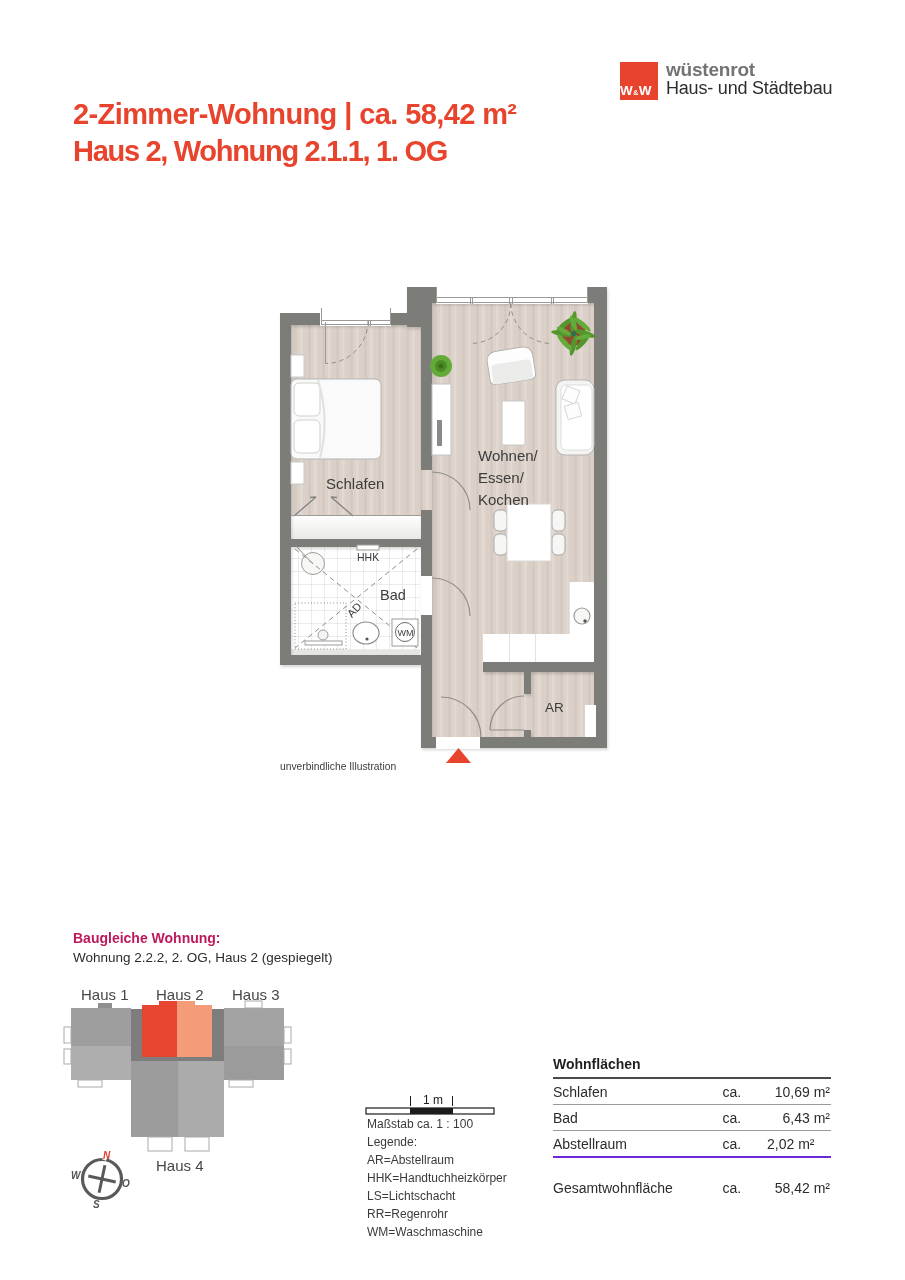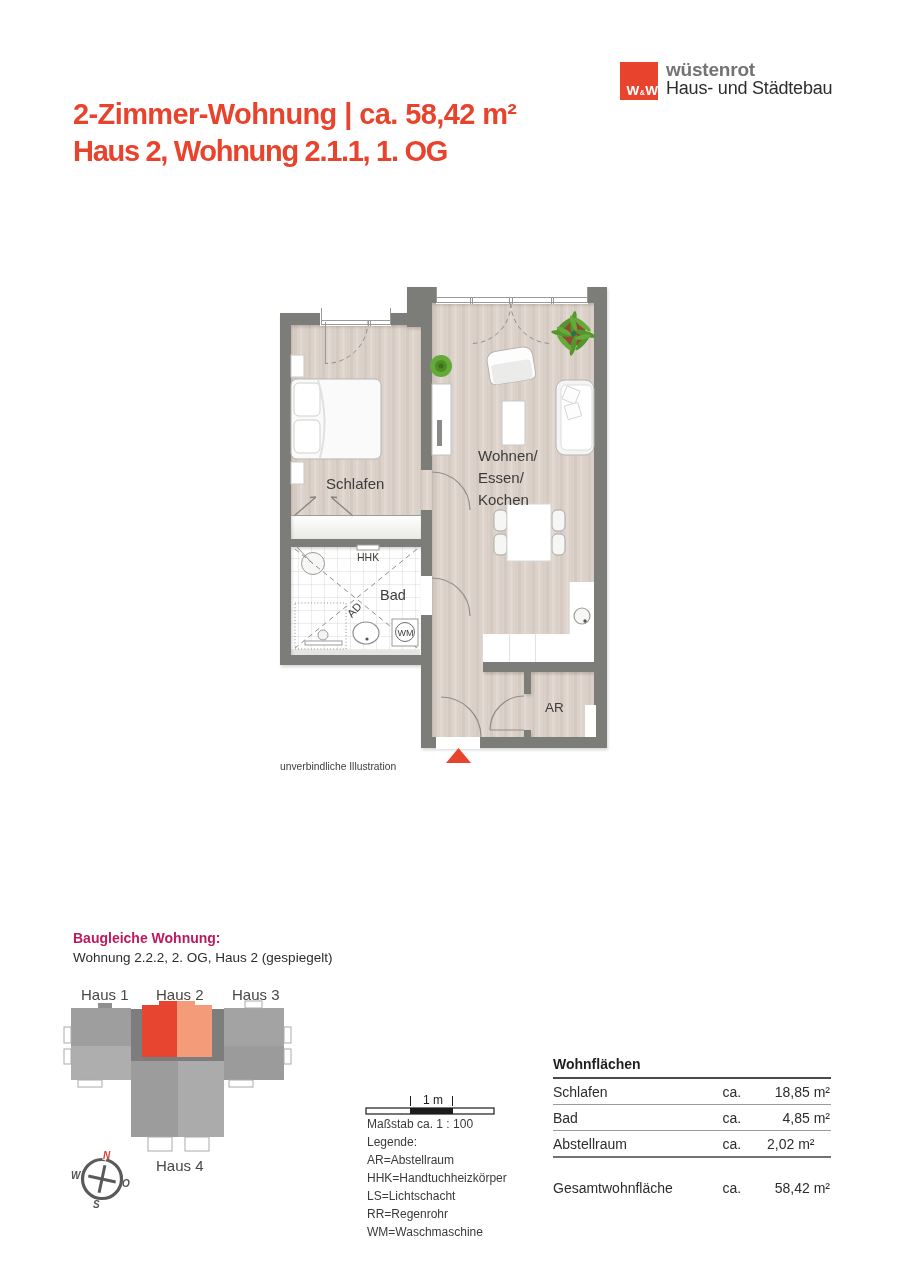--- a/index.html
+++ b/index.html
@@ -7,21 +7,21 @@
   .abs{position:absolute;}
   .h1{font-size:29px;font-weight:bold;color:#e8432c;letter-spacing:-0.6px;line-height:37px;}
 </style>
 </head>
 <body>
 
 <div class="abs h1" style="left:73px;top:96px;">2-Zimmer-Wohnung | ca. 58,42 m²</div>
 <div class="abs h1" style="left:73px;top:133px;letter-spacing:-1.3px;">Haus 2, Wohnung 2.1.1, 1. OG</div>
 
 <div class="abs" style="left:620px;top:62px;width:38px;height:38px;background:#e8432c;"></div>
-<div class="abs" style="left:620px;top:62px;width:38px;height:38px;color:#fff;font-weight:bold;font-size:13.5px;display:flex;align-items:flex-end;justify-content:flex-end;padding-bottom:2.5px;box-sizing:border-box;">W<span style="font-size:7px;margin:0 0.5px 1.5px;">&amp;</span>W</div>
+<div class="abs" style="left:620px;top:62px;width:38px;height:38px;color:#fff;font-weight:bold;font-size:13.5px;display:flex;align-items:flex-end;justify-content:flex-start;padding-bottom:2.5px;box-sizing:border-box;">W<span style="font-size:7px;margin:0 0.5px 1.5px;">&amp;</span>W</div>
 <div class="abs" style="left:666px;top:59px;font-size:19px;font-weight:bold;color:#737373;letter-spacing:-0.2px;">wüstenrot</div>
 <div class="abs" style="left:666px;top:78px;font-size:18px;color:#2d2d2d;letter-spacing:-0.2px;">Haus- und Städtebau</div>
 
 <svg class="abs" style="left:0;top:0;" width="905" height="1280" viewBox="0 0 905 1280">
 <defs>
   <pattern id="wood" patternUnits="userSpaceOnUse" width="14" height="90">
     <rect width="14" height="90" fill="#dcd2ca"></rect>
     <rect x="0" width="3" height="90" fill="#d5cac2"></rect>
     <rect x="6" width="2.5" height="90" fill="#e2d9d2"></rect>
     <rect x="11" width="1.5" height="90" fill="#d9cec6"></rect>
@@ -265,28 +265,28 @@
 </div>
 
 <div class="abs" style="left:553px;top:1056px;width:278px;">
   <div style="font-size:14px;font-weight:bold;color:#1f1f1f;">Wohnflächen</div>
   <div style="height:2px;background:#4a4a48;margin-top:5px;"></div>
   <table style="width:100%;border-collapse:collapse;font-size:14px;color:#2c2c2c;font-family:'Liberation Sans',sans-serif;">
     <tbody>
     <tr style="border-bottom:1px solid #9a9a98;">
           <td style="padding:4.5px 0;">Schlafen</td>
           <td>ca.</td>
-          <td style="text-align:right;">18,85 m²</td>
+          <td style="text-align:right;">10,69 m²</td>
         </tr>
     <tr style="border-bottom:1px solid #9a9a98;">
           <td style="padding:4.5px 0;">Bad</td>
           <td>ca.</td>
-          <td style="text-align:right;">4,85 m²</td>
-        </tr>
-    <tr style="border-bottom:2px solid #737373;">
+          <td style="text-align:right;">6,43 m²</td>
+        </tr>
+    <tr style="border-bottom:2px solid #6d28d9;">
           <td style="padding:4.5px 0;">Abstellraum</td>
           <td>ca.</td>
           <td style="text-align:center;">2,02 m²</td>
         </tr>
     <tr>
           <td style="padding:22px 0;">Gesamtwohnfläche</td>
           <td>ca.</td>
           <td style="text-align:right;">58,42 m²</td>
         </tr>
   </tbody>

